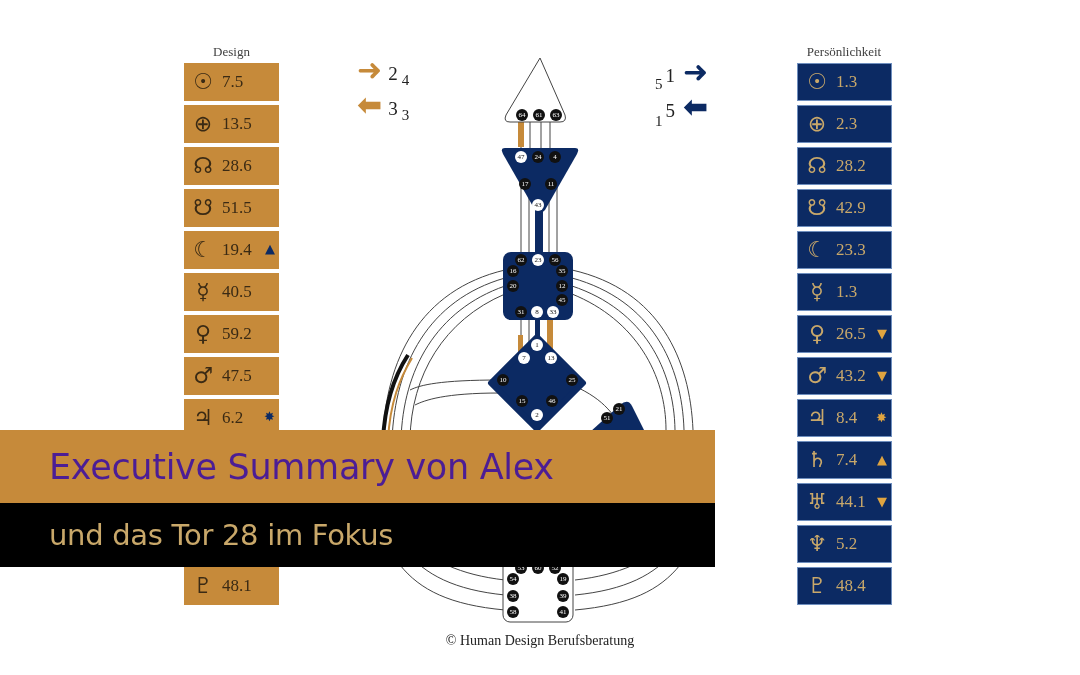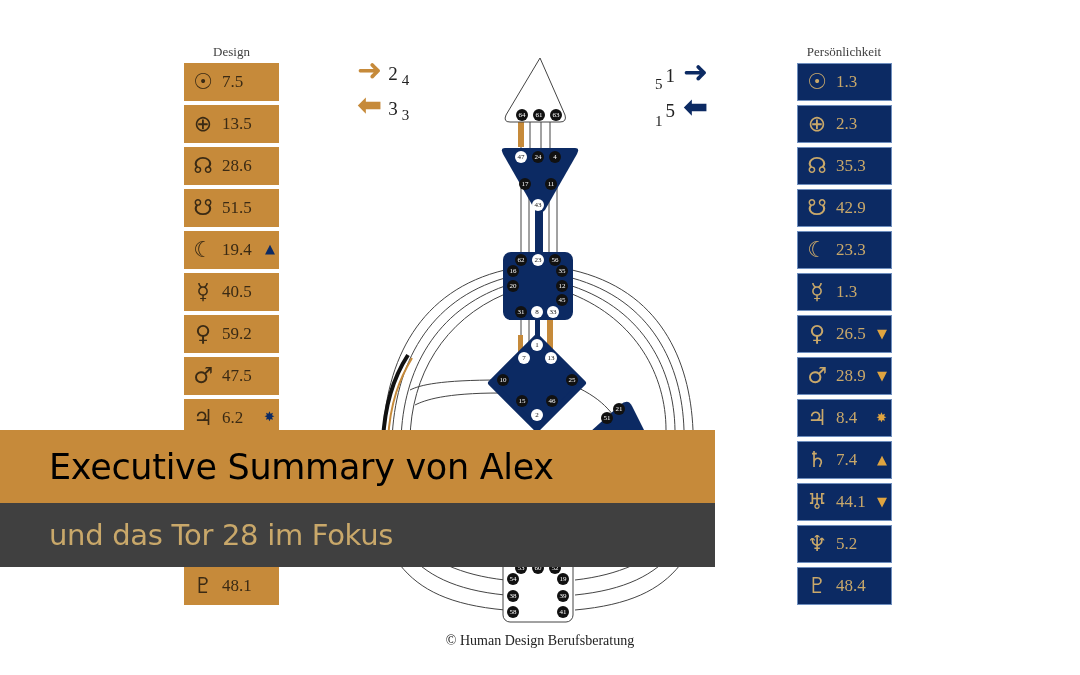--- a/index.html
+++ b/index.html
@@ -32,23 +32,23 @@
 
   .bodygraph { position: absolute; left: 360px; top: 50px; width: 360px; height: 580px; }
 
   .copyright { position: absolute; left: 0; width: 1080px; top: 633px; text-align: center; font-size: 14px; color: #222; padding-left: 0; }
   .copyright span { position: relative; left: 0; }
 
   .banner-gold {
     position: absolute; left: 0; top: 430px; width: 715px; height: 73px; background: #c68a3a;
     display: flex; align-items: center; padding-left: 49px;
   }
-  .banner-gold span { font-family: "DejaVu Sans", sans-serif; font-size: 35px; color: #000000; letter-spacing: -0.3px; }
+  .banner-gold span { font-family: "DejaVu Sans", sans-serif; font-size: 35px; color: #4c1d95; letter-spacing: -0.3px; }
   .banner-navy {
-    position: absolute; left: 0; top: 503px; width: 715px; height: 64px; background: #404040;
+    position: absolute; left: 0; top: 503px; width: 715px; height: 64px; background: #000000;
     display: flex; align-items: center; padding-left: 49px;
   }
   .banner-navy span { font-family: "DejaVu Sans", sans-serif; font-size: 29px; color: #c9a86a; letter-spacing: -0.3px; }
 </style>
 </head>
 <body>
 
 <div class="col-title" style="left:184px; top:44px; width:95px;">Design</div>
 <div class="planet-col design" style="left:184px; top:63px;">
   <div class="planet-cell">
@@ -102,42 +102,42 @@
   <div class="planet-cell">
       <span class="planet-glyph">☉</span>
       <span class="planet-val">1.3</span>
     </div>
   <div class="planet-cell">
       <span class="planet-glyph">⊕</span>
       <span class="planet-val">2.3</span>
     </div>
   <div class="planet-cell">
       <span class="planet-glyph">☊</span>
-      <span class="planet-val">35.3</span>
+      <span class="planet-val">28.2</span>
     </div>
   <div class="planet-cell">
       <span class="planet-glyph">☋</span>
       <span class="planet-val">42.9</span>
     </div>
   <div class="planet-cell">
       <span class="planet-glyph">☾</span>
       <span class="planet-val">23.3</span>
     </div>
   <div class="planet-cell">
       <span class="planet-glyph">☿</span>
       <span class="planet-val">1.3</span>
     </div>
   <div class="planet-cell">
       <span class="planet-glyph">♀</span>
       <span class="planet-val">26.5</span>
       <span class="planet-mark">▼</span>
     </div>
   <div class="planet-cell">
       <span class="planet-glyph">♂</span>
-      <span class="planet-val">28.9</span>
+      <span class="planet-val">43.2</span>
       <span class="planet-mark">▼</span>
     </div>
   <div class="planet-cell">
       <span class="planet-glyph">♃</span>
       <span class="planet-val">8.4</span>
       <span class="planet-mark">✸</span>
     </div>
   <div class="planet-cell">
       <span class="planet-glyph">♄</span>
       <span class="planet-val">7.4</span>

